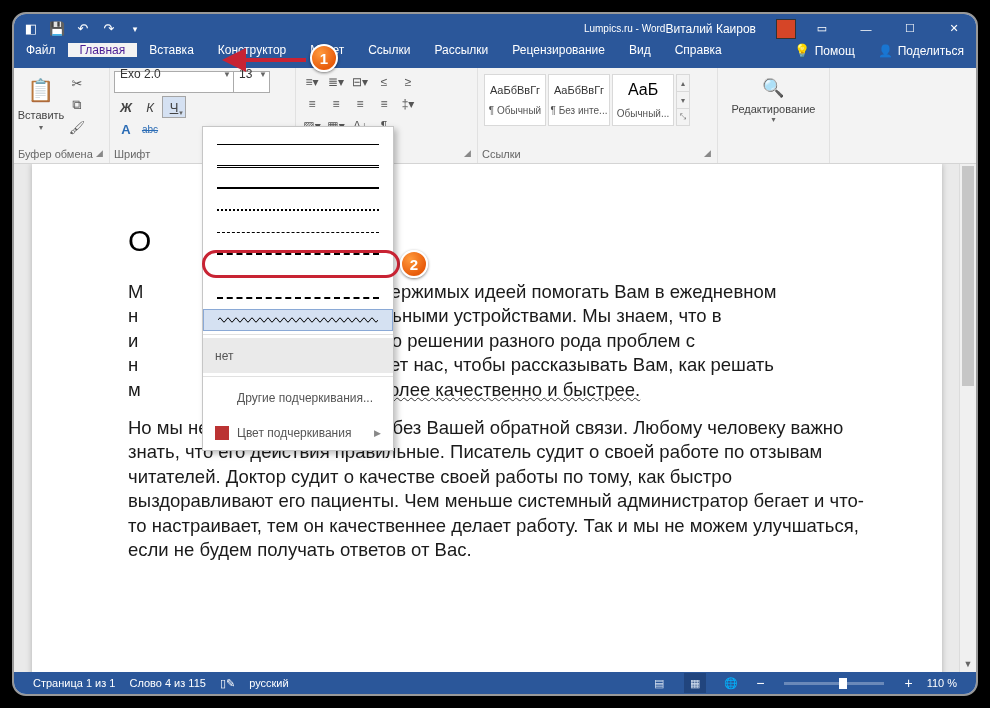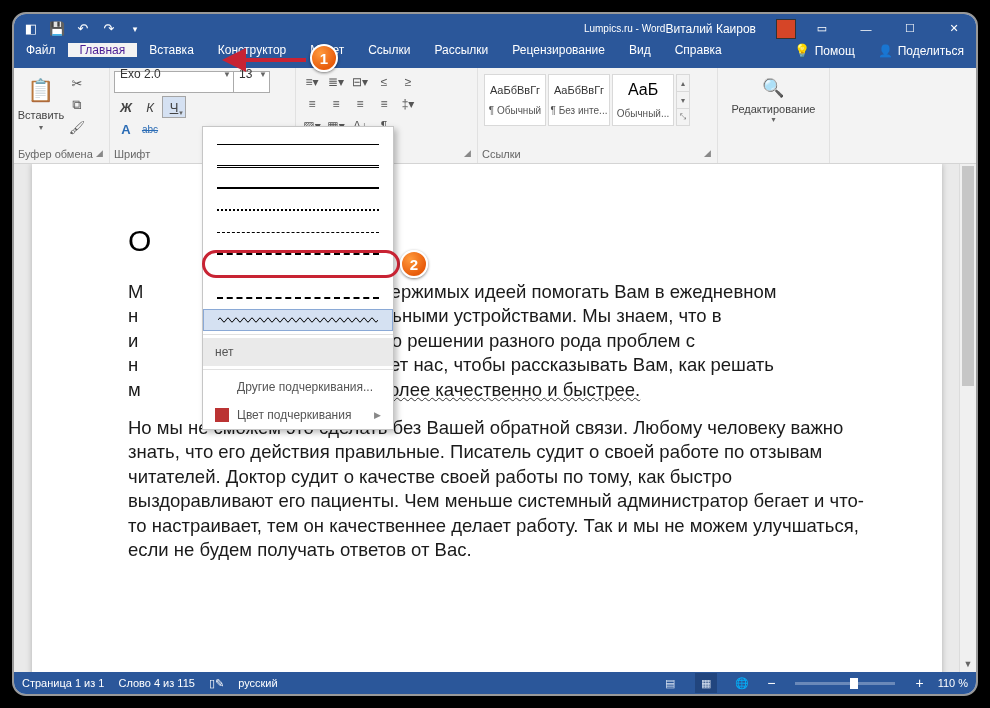--- a/index.html
+++ b/index.html
@@ -79,21 +79,21 @@
 .uline.thick .ln{border-top:2.5px solid #000}
 .uline.dots .ln{border-top:2px dotted #000}
 .uline.dash .ln{border-top:1.5px dashed #000}
 .uline.ldash .ln{border-top:2px dashed #000}
 .uline.ddash .ln{height:3px;border-top:1px dashed #000;border-bottom:1px dashed #000}
 .uline.ddash2 .ln{border-top:2px dashed #000}
 .uline.wave{position:relative}
 .uline.wave svg{width:100%;height:8px}
 .uhot{position:absolute;left:188px;top:236px;width:198px;height:28px;border:3px solid #c82333;border-radius:14px;z-index:50;pointer-events:none}
 .usep{height:1px;background:#e1e1e1;margin:3px 0}
-.uopt{height:28px;display:flex;align-items:center;padding:0 12px;font-size:12px;color:#555;gap:8px}
+.uopt{height:35px;display:flex;align-items:center;padding:0 12px;font-size:12px;color:#555;gap:8px}
 .uopt:hover,.uopt.hov{background:#eaeaea}
 .uopt .arw{margin-left:auto;font-size:9px;color:#888}
 .uopt .cic{width:14px;height:14px;background:#b33;display:inline-block}
 
 
 .callout{position:absolute;z-index:60;width:28px;height:28px;border-radius:50%;background:radial-gradient(circle at 35% 30%,#ff9a3d,#e85c0b 70%);border:2px solid #fff;box-shadow:0 1px 3px rgba(0,0,0,.5);color:#fff;font-weight:700;font-size:15px;display:flex;align-items:center;justify-content:center}
 .arrow1{position:absolute;z-index:55;left:222px;top:36px}
 .arrow1 svg{overflow:visible}
 
 
@@ -102,21 +102,21 @@
 .content{padding:60px 74px 30px 96px;font-family:Arial,sans-serif;color:#1a1a1a}
 .content h1{font-size:30px;font-weight:400;margin-bottom:22px;color:#000}
 .content p{font-size:18.5px;line-height:1.32;margin-bottom:14px}
 .uwave{text-decoration:underline wavy #333;text-decoration-thickness:1px}
 .vscroll{position:absolute;right:0;top:0;bottom:0;width:17px;background:#f0f0f0;border-left:1px solid #dcdcdc}
 .vscroll .thumb{position:absolute;left:2px;right:2px;top:2px;height:220px;background:#c6c6c6}
 .vscroll .ab{position:absolute;left:0;right:0;height:17px;display:flex;align-items:center;justify-content:center;font-size:9px;color:#666}
 .vscroll .ab.bot{bottom:0}
 
 
-.status{position:absolute;left:0;right:0;bottom:0;height:22px;background:#2b579a;display:flex;align-items:center;color:#fff;font-size:11px;padding:0 8px;gap:14px}
+.status{position:absolute;left:0;right:0;bottom:0;height:22px;background:#2b579a;display:flex;align-items:center;color:#fff;font-size:11px;padding:0 19px;gap:14px}
 .status .spacer{flex:1}
 .status .vbtn{width:22px;height:20px;display:flex;align-items:center;justify-content:center;color:#d5e0f0}
 .status .vbtn.active{background:#21457e}
 .status .slider{width:100px;height:3px;background:#6a89b9;position:relative;margin:0 6px}
 .status .slider .h{position:absolute;left:55%;top:-4px;width:8px;height:11px;background:#fff}
 .status .minus,.status .plus{font-size:14px}
 </style>
 </head>
 <body>
 

